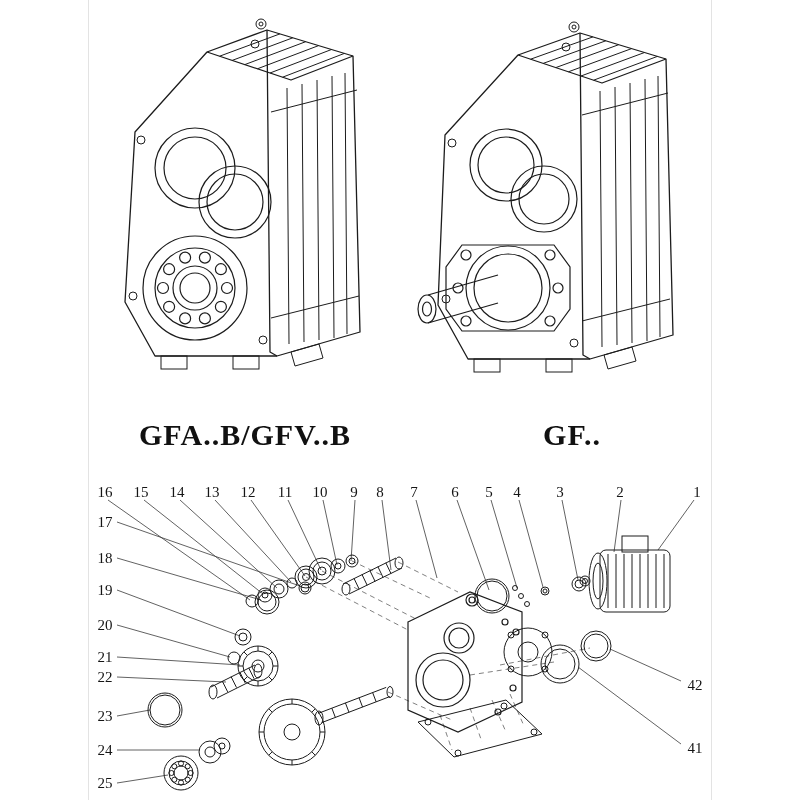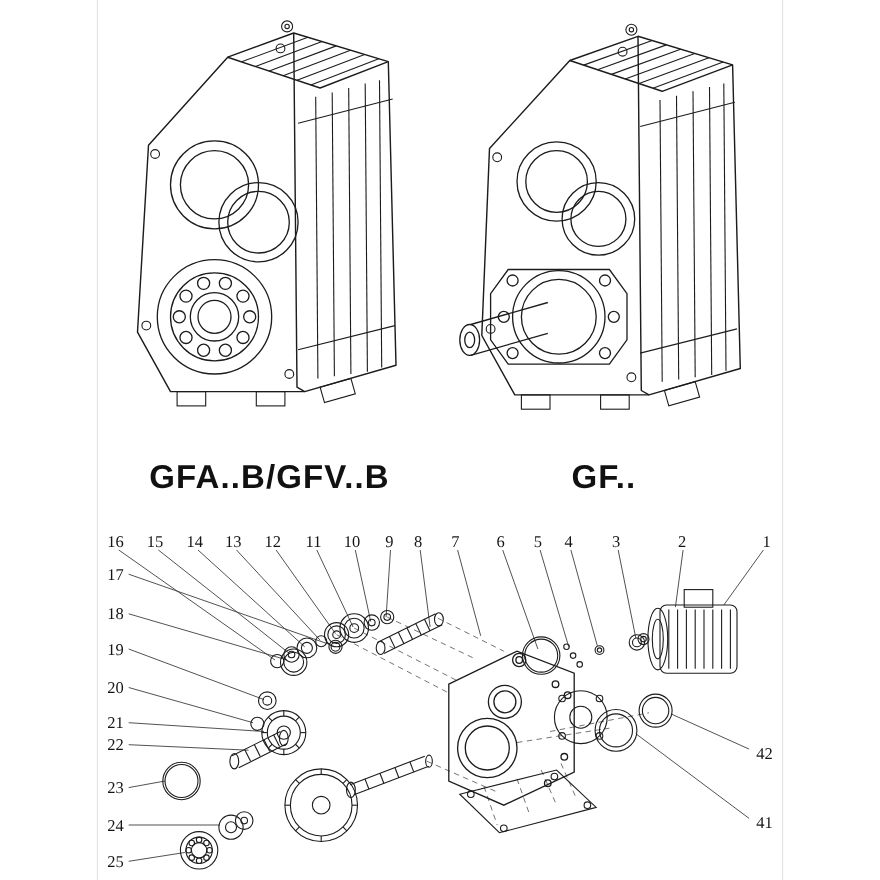--- a/index.html
+++ b/index.html
@@ -1,20 +1,20 @@
 <!DOCTYPE html>
 <html><head>
 <meta charset="utf-8">
 <style>
   html,body{margin:0;padding:0;background:#ffffff;}
   #page{position:relative;width:800px;height:800px;background:#ffffff;overflow:hidden;
         font-family:"Liberation Serif", serif;color:#151515;}
   .edge{position:absolute;top:0;bottom:0;width:1px;background:#e3e3e3;}
   .caption{position:absolute;text-align:center;font-weight:700;font-size:30px;
-           letter-spacing:1px;color:#111;font-family:Liberation Sans, sans-serif;}
+           letter-spacing:1px;color:#111;font-family:Liberation Serif, serif;}
   svg{position:absolute;}
   svg text{font-family:"Liberation Serif", serif;font-size:15px;fill:#151515;}
 </style>
 </head>
 <body>
 
 <div id="page">
 
   <div class="edge" style="left:88px;"></div>
   <div class="edge" style="left:711px;"></div>
@@ -128,21 +128,21 @@
         <circle cx="156" cy="42" r="4"></circle>
       <circle cx="36" cy="294" r="4"></circle>
         <circle cx="164" cy="338" r="4"></circle>
       <rect x="64" y="354" width="26" height="13"></rect>
       <rect x="136" y="354" width="26" height="13"></rect>
       <path d="M194,350 L222,342 L226,356 L198,364 Z"></path>
     </g>
   </svg>
 
   <div class="caption" style="left:95px;top:418px;width:300px;">GFA..B/GFV..B</div>
-  <div class="caption" style="left:404px;top:418px;width:290px;">GF..</div>
+  <div class="caption" style="left:427px;top:418px;width:290px;">GF..</div>
 
   <svg style="left:0;top:470px;" width="800" height="330" viewBox="0 0 800 330">
 
     <g stroke="#3a3a3a" stroke-width="0.8">
       <line x1="108" y1="30" x2="250" y2="130"></line>
       <line x1="144" y1="30" x2="263" y2="124"></line>
       <line x1="180" y1="30" x2="277" y2="118"></line>
       <line x1="215" y1="30" x2="291" y2="112"></line>
       <line x1="251" y1="30" x2="305" y2="106"></line>
       <line x1="288" y1="30" x2="321" y2="100"></line>

